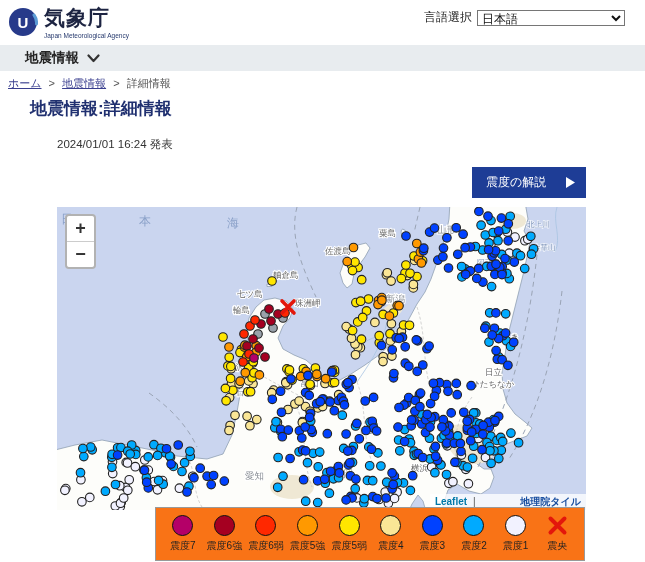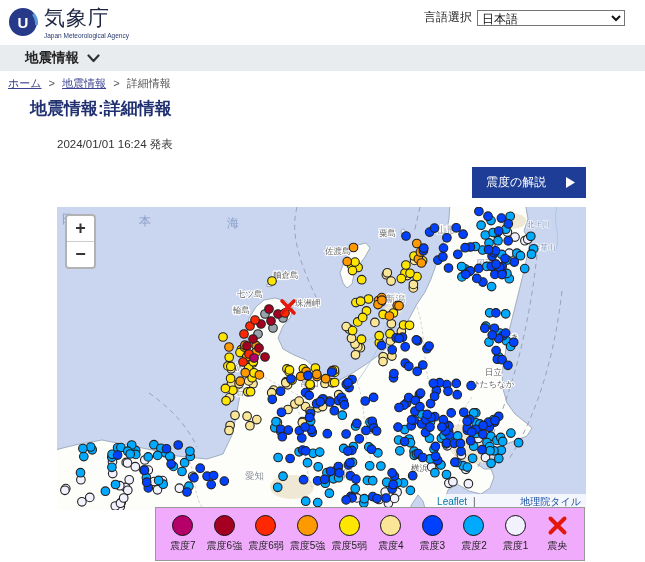--- a/index.html
+++ b/index.html
@@ -3,21 +3,21 @@
 <meta charset="utf-8">
 <style>
   html,body{margin:0;padding:0;background:#fff;}
   body{font-family:"Liberation Sans","DejaVu Sans",sans-serif;color:#333;}
   #page{position:relative;width:645px;height:562px;background:#fff;overflow:hidden;}
 
   
   #logo{position:absolute;left:8px;top:5px;display:flex;align-items:flex-start;cursor:pointer;}
   #logo-mark{width:30px;height:30px;margin-top:2px;}
   #logo-texts{margin-left:6px;}
-  #logo-title{font-size:21px;font-weight:normal;color:#1d2442;letter-spacing:1px;line-height:26px;}
+  #logo-title{font-size:21px;font-weight:bold;color:#1d2442;letter-spacing:1px;line-height:26px;}
   #logo-sub{font-size:6.5px;color:#273a6e;margin-top:1px;}
   #lang-row{position:absolute;right:20px;top:9px;display:flex;align-items:center;}
   #lang-label{font-size:12px;color:#222;margin-right:5px;}
   #lang-select{width:148px;height:16px;font-size:12px;border:1px solid #767676;background:#fff;color:#111;}
 
   
   #navbar{position:absolute;left:0;top:45px;width:645px;height:26px;background:#e8ecef;display:flex;align-items:center;}
   #nav-menu{margin-left:25px;display:flex;align-items:center;cursor:pointer;}
   #nav-menu-label{font-size:13.5px;font-weight:bold;color:#222;}
   #nav-chevron{margin-left:8px;}
@@ -37,27 +37,27 @@
     font-size:12px;cursor:pointer;border:none;}
 
   
   #map{position:absolute;left:57px;top:207px;width:529px;height:303px;background:#cad5ef;overflow:hidden;cursor:grab;}
   #map svg{display:block;}
   #zoomctl{position:absolute;left:8px;top:7px;width:27px;border:2px solid rgba(0,0,0,0.3);border-radius:4px;background:#fff;z-index:5;}
   .zbtn{width:27px;height:25px;display:flex;align-items:center;justify-content:center;font-size:18px;font-weight:bold;color:#333;cursor:pointer;background:#fff;}
   #zoom-in{border-bottom:1px solid #ccc;border-radius:4px 4px 0 0;}
   #zoom-out{border-radius:0 0 4px 4px;}
   #attrib{position:absolute;right:0;bottom:0;background:rgba(255,255,255,0.78);font-size:10px;padding:1px 5px;z-index:5;color:#333;}
-  #attrib a{text-decoration:none;cursor:pointer;}
+  #attrib a{text-decoration:none;cursor:pointer;font-weight:bold;}
   #attrib-leaflet{color:#0078A8;}
   #attrib-tiles{color:#1a4fa0;margin-left:39px;}
   .attr-sep{margin:0 3px;color:#555;}
 
   
-  #legend{position:absolute;left:155px;top:507px;width:430px;height:54px;background:#f0abfc;border:1px solid #999;
+  #legend{position:absolute;left:155px;top:507px;width:430px;height:54px;background:#f97316;border:1px solid #999;
     box-sizing:border-box;display:flex;align-items:center;justify-content:space-around;padding:3px 6px;z-index:10;}
   .lg-item{display:flex;flex-direction:column;align-items:center;width:40px;}
   .lg-dot{width:21px;height:21px;border-radius:50%;border:1.6px solid #111;box-sizing:border-box;}
   .lg-label{font-size:10px;color:#222;margin-top:3px;white-space:nowrap;}
 
   
   text{font-family:"Liberation Sans","DejaVu Sans",sans-serif;}
   .t-sea{font-size:12px;fill:#8aa0c8;letter-spacing:2px;}
   .t-pref{font-size:9.5px;fill:#8a8f96;paint-order:stroke;stroke:#ffffff;stroke-width:2.2px;}
   .t-town{font-size:8.5px;fill:#666;paint-order:stroke;stroke:#ffffff;stroke-width:2px;}

